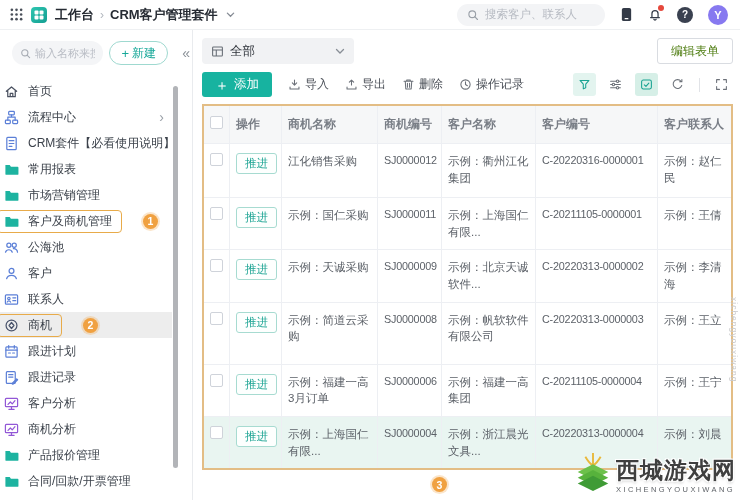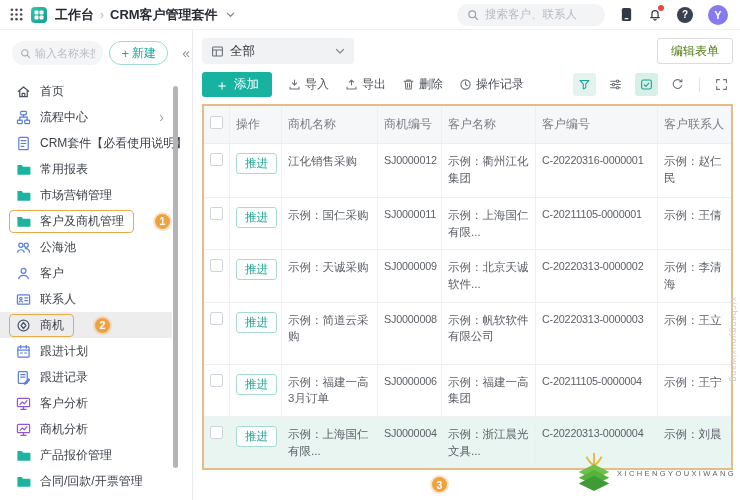--- a/index.html
+++ b/index.html
@@ -34,21 +34,21 @@
   .sb-search-row { display:flex; align-items:center; gap:6px; padding:0 24px 0 12px; position:relative; }
   .sb-search { flex:1; height:24px; border-radius:12px; background:#f4f5f7; display:flex;
     align-items:center; gap:4px; padding:0 8px; min-width:0; }
   .sb-input { border:none; outline:none; background:transparent; width:100%; font-size:11px; color:#555; }
   .sb-input::placeholder { color:#b8bcc4; }
   .new-btn { height:24px; border:1px solid #9fd9d0; border-radius:12px; background:#fff;
     color:#17a899; font-size:12px; padding:0 11px; display:inline-flex; align-items:center; gap:3px; white-space:nowrap; }
   .new-btn .plus { font-size:13px; line-height:1; }
   .collapse { position:absolute; right:2px; top:4px; color:#8a9097; font-size:14px; cursor:pointer; }
   .sb-menu { margin-top:13px; }
-  .sb-item { height:26px; display:flex; align-items:center; gap:9px; padding-left:16px;
+  .sb-item { height:26px; display:flex; align-items:center; gap:9px; padding-left:4px;
     margin-right:20px; font-size:12px; color:#3c424b; white-space:nowrap; position:relative; }
   .sb-item.lvl2 { }
   .sb-item.selected { background:#ededed; }
   .sb-ic { display:inline-flex; width:15px; justify-content:center; flex:none; }
   .hl-box { display:inline-flex; align-items:center; gap:9px; border:1px solid #e8ab4a;
     border-radius:4px; padding:2px 9px 2px 6px; margin-left:-7px; }
   .num-badge { width:15px; height:15px; border-radius:50%; background:#f0a141; color:#fff;
     font-size:10.5px; font-weight:700; display:inline-flex; align-items:center; justify-content:center;
     margin-left:12px; box-shadow:0 0 0 2px rgba(240,161,65,.28); flex:none; }
   .sb-chev { margin-left:auto; margin-right:8px; color:#9aa0a8; font-size:14px; }
@@ -423,21 +423,21 @@
         <span class="vdiv"></span>
         <span class="icon-tile">
           <svg width="13" height="13" viewBox="0 0 16 16" fill="none" stroke="#6b7078" stroke-width="1.3" stroke-linecap="round" stroke-linejoin="round">
               <path d="M2 5.5V2h3.5M10.5 2H14v3.5M14 10.5V14h-3.5M5.5 14H2v-3.5"></path>
             </svg>
         </span>
       </div>
     </div>
 
     <div class="table-wrap">
-      <div class="t-head" style="grid-template-columns: 26px 52px 96px 64px 94px 122px 1fr;">
+      <div class="t-head" style="grid-template-columns: 26px 52px 96px 64px 94px 122px 1fr; font-weight: bold;">
           <div class="th"><span class="cb"></span></div>
           <div class="th">操作</div>
           <div class="th">商机名称</div>
           <div class="th">商机编号</div>
           <div class="th">客户名称</div>
           <div class="th">客户编号</div>
           <div class="th">客户联系人</div>
         </div>
       <div class="t-body">
           <div class="t-row" style="grid-template-columns: 26px 52px 96px 64px 94px 122px 1fr; min-height: 54px;">
@@ -506,15 +506,16 @@
     <svg width="42" height="44" viewBox="0 0 44 46">
       <path d="M14 7 q4 7 8 9" stroke="#e9b83b" stroke-width="2" fill="none"></path>
       <path d="M22 3 v13" stroke="#e9b83b" stroke-width="2" fill="none"></path>
       <path d="M30 7 q-4 7 -8 9" stroke="#e9b83b" stroke-width="2" fill="none"></path>
       <path d="M6 23 L22 15 38 23 22 31 Z" fill="#6cc14a"></path>
       <path d="M6 29 L22 21 38 29 22 37 Z" fill="#57b23c"></path>
       <path d="M6 35 L22 27 38 35 22 43 Z" fill="#3f9b36"></path>
     </svg>
   </span>
   <div class="wm-text">
+    <div class="wm-name">西城游戏网</div>
     <div class="wm-latin">XICHENGYOUXIWANG</div>
   </div>
 </div>
 
 </body></html>

